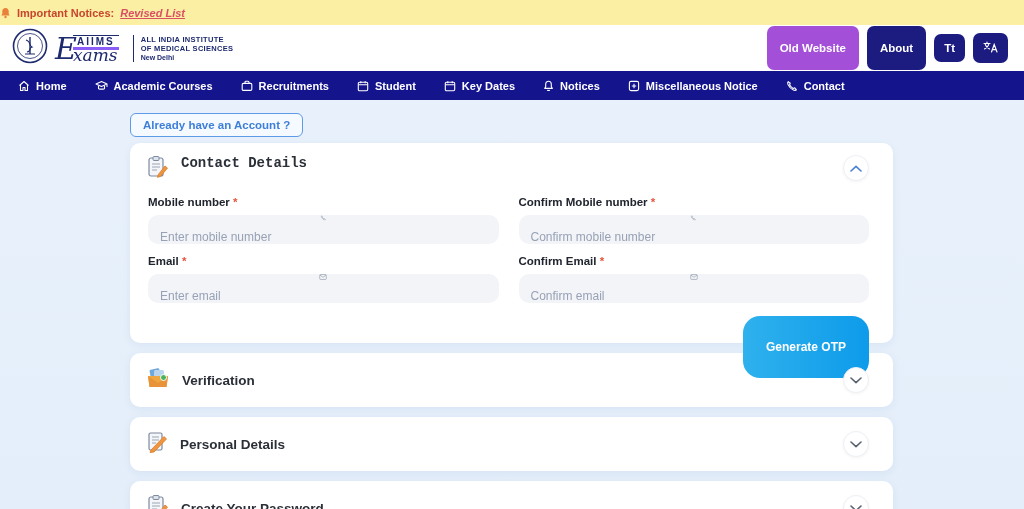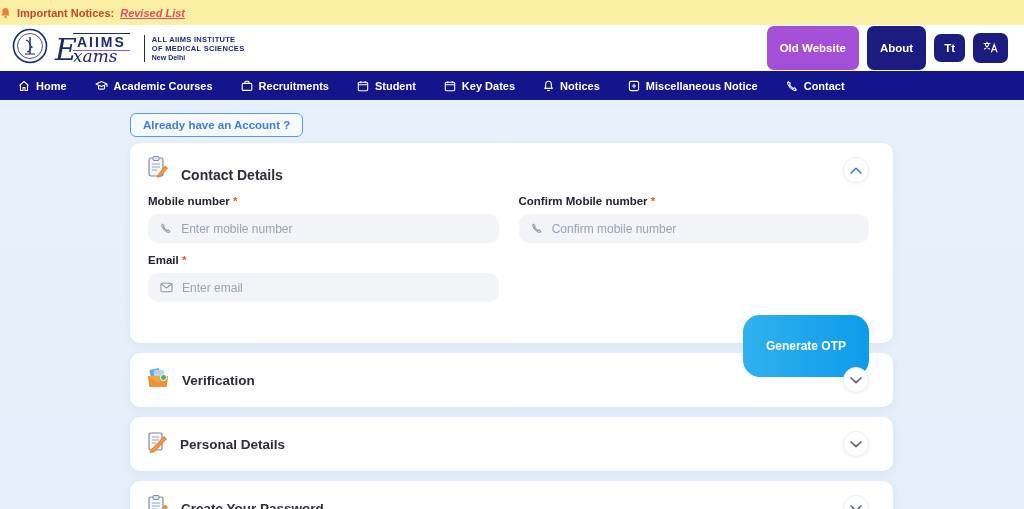--- a/index.html
+++ b/index.html
@@ -11,21 +11,21 @@
   .banner .label { font-size:11px; font-weight:bold; color:#C8452E; }
   .banner .link  { font-size:11px; font-weight:bold; color:#D94F63; text-decoration:underline; cursor:pointer;font-style:italic; }
 
   
   .header { height:46px; background:#ffffff; display:flex; align-items:center; justify-content:space-between; padding:0 16px 0 12px; }
   .brand { display:flex; align-items:center; gap:7px; }
   .seal  { flex:0 0 auto; }
   .logo-script { display:flex; align-items:flex-end; color:#1E2A6E; }
   .big-e { font-family:"DejaVu Serif", serif; font-style:italic; font-size:30px; line-height:26px; }
   .stack { display:flex; flex-direction:column; margin-left:-4px; }
-  .aiims { font-size:14px; letter-spacing:2px; font-weight:bold; border-top:1px solid #1E2A6E; border-bottom:1px solid #8b5cf6; padding:0 4px; }
+  .aiims { font-size:10px; letter-spacing:2px; font-weight:bold; border-top:1px solid #1E2A6E; border-bottom:3px solid #8b5cf6; padding:0 4px; }
   .xams  { font-family:"DejaVu Serif", serif; font-style:italic; font-size:17px; line-height:14px; margin-top:-2px; }
   .inst  { border-left:1.5px solid #1E2A6E; margin-left:7px; padding-left:7px; color:#1E2A6E; }
   .inst .l1, .inst .l2 { font-size:7.5px; font-weight:bold; letter-spacing:.3px; line-height:9px; }
   .inst .l3 { font-size:7px; font-weight:bold; line-height:9px; }
   .hdr-btns { display:flex; align-items:center; gap:8px; }
   .btn { border:none; cursor:pointer; color:#fff; font-weight:bold; font-size:11.5px; border-radius:7px; padding:16px 13px; font-family:"Liberation Sans", sans-serif; }
   .btn-purple { background:#A44FD8; }
   .btn-navy   { background:#1B1B80; }
   .btn-sq     { padding:8px 10px; }
 
@@ -35,28 +35,28 @@
   .nav-item svg { display:block; }
 
   
   .main { height:413px; background:linear-gradient(180deg,#E8F1FB 0%,#E4EEFA 100%); }
   .col  { width:763px; margin-left:130px; }
   .acct-row { display:flex; justify-content:flex-start; padding-top:13px; }
   .acct-btn { background:#F4FAFF; border:1px solid #5D9BE8; color:#3F7FD8; font-size:11.5px; font-weight:bold; border-radius:6px; padding:5px 12px; cursor:pointer; font-family:"Liberation Sans", sans-serif; }
 
   .card { background:#fff; border-radius:10px; box-shadow:0 2px 8px rgba(40,80,150,.07); }
   .card-contact { margin-top:6px; height:200px; padding:12px 24px 0 16px; }
-  .card-head { display:flex; align-items:flex-end; }
+  .card-head { display:flex; align-items:flex-start;font-family:Liberation Mono, monospace; }
   .card-head .ttl { font-size:14px; font-weight:bold; color:#2B2F38; margin-left:12px; flex:1; }
   .chev { width:26px; height:26px; border-radius:50%; background:#fff; border:1px solid #EDF0F5; box-shadow:0 1px 3px rgba(0,0,0,.05); display:flex; align-items:center; justify-content:center; cursor:pointer; }
 
   .form-grid { display:grid; grid-template-columns:1fr 1fr; column-gap:20px; row-gap:11px; margin-top:12px; padding-left:2px; }
   .fld label { display:block; font-size:11.5px; font-weight:bold; color:#20242E; margin-bottom:7px; }
   .req { color:#E5533C; }
-  .inp { display:flex; align-items:center; gap:9px; background:#F2F4F7; border-radius:10px; height:29px; padding:0 12px; }
+  .inp { display:flex; align-items:center; gap:9px; background:#F2F4F7; border-radius:10px; height:29px; padding:0 12px;flex-direction:column; }
   .inp input { border:none; outline:none; background:transparent; font-size:12px; color:#374151; width:100%; font-family:"Liberation Sans", sans-serif; }
   .inp input::placeholder { color:#98A2B6; }
 
   .otp-row { display:flex; justify-content:flex-end; margin-top:13px; }
   .otp-btn { background:linear-gradient(90deg,#2FB1ED,#0D9BEA); color:#fff; font-weight:bold; font-size:12px; border:none; border-radius:17px; padding:24px 23px; cursor:pointer; font-family:"Liberation Sans", sans-serif;text-align:center; }
 
   .card-mini { height:54px; margin-top:10px; display:flex; align-items:center; padding:0 24px 0 16px; }
   .card-mini .ttl { font-size:13.5px; font-weight:bold; color:#2B2F38; margin-left:12px; flex:1; }
 </style>
 </head>
@@ -85,21 +85,21 @@
       </svg>
     </span>
     <div class="logo-script">
       <span class="big-e">E</span>
       <span class="stack">
         <span class="aiims">AIIMS</span>
         <span class="xams">xams</span>
       </span>
     </div>
     <div class="inst">
-      <div class="l1">ALL AIIMS INSTITUTE</div>
+      <div class="l1">ALL INDIA INSTITUTE</div>
       <div class="l2">OF MEDICAL SCIENCES</div>
       <div class="l3">New Delhi</div>
     </div>
   </div>
   <div class="hdr-btns">
     <button class="btn btn-purple">Old Website</button>
     <button class="btn btn-navy">About</button>
     <button class="btn btn-navy btn-sq">Tt</button>
     <button class="btn btn-navy btn-sq">
       <span>
@@ -217,20 +217,30 @@
         <div class="fld">
           <label><span>Email</span> <span class="req">*</span></label>
           <div class="inp">
             <svg width="14" height="11" viewBox="0 0 14 11">
                 <rect x="1" y="1" width="12" height="9" rx="1.5" fill="none" stroke="#8A94A6" stroke-width="1.1"></rect>
                 <path d="M1.5 2 L7 6 L12.5 2" fill="none" stroke="#8A94A6" stroke-width="1.1"></path>
               </svg>
             <input type="text" placeholder="Enter email" style="">
           </div>
         </div>
+        <div class="fld">
+          <label><span>Confirm Email</span> <span class="req">*</span></label>
+          <div class="inp">
+            <svg width="14" height="11" viewBox="0 0 14 11">
+                <rect x="1" y="1" width="12" height="9" rx="1.5" fill="none" stroke="#8A94A6" stroke-width="1.1"></rect>
+                <path d="M1.5 2 L7 6 L12.5 2" fill="none" stroke="#8A94A6" stroke-width="1.1"></path>
+              </svg>
+            <input type="text" placeholder="Confirm email" style="">
+          </div>
+        </div>
       </div>
 
       <div class="otp-row">
         <button class="otp-btn">Generate OTP</button>
       </div>
     </div>
 
     <div class="card card-mini">
       <span>
         <svg width="24" height="22" viewBox="0 0 24 22">

